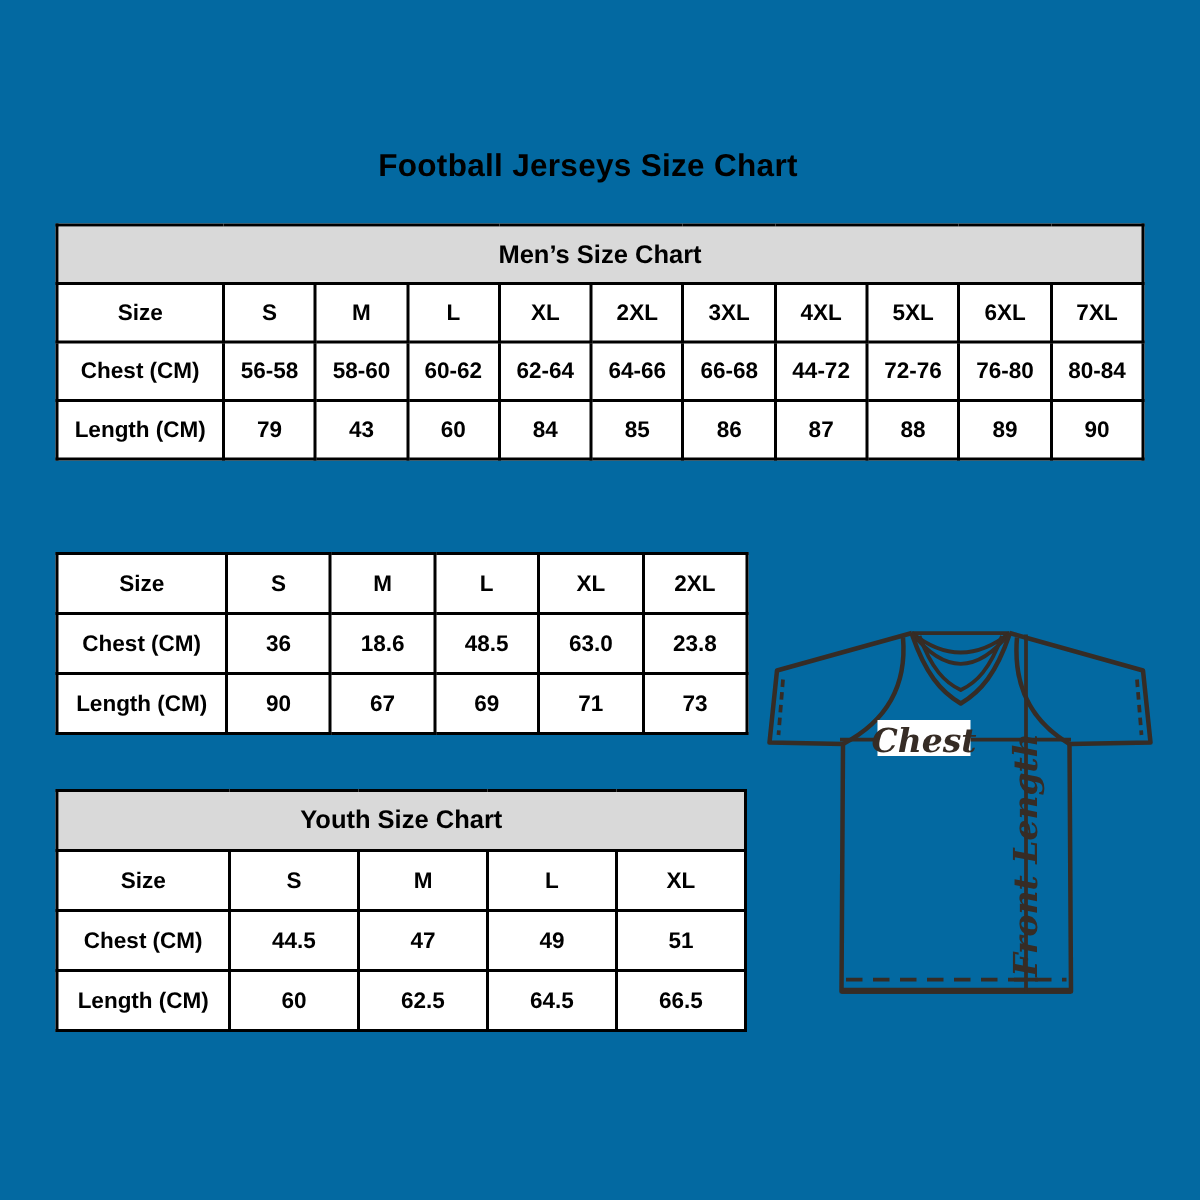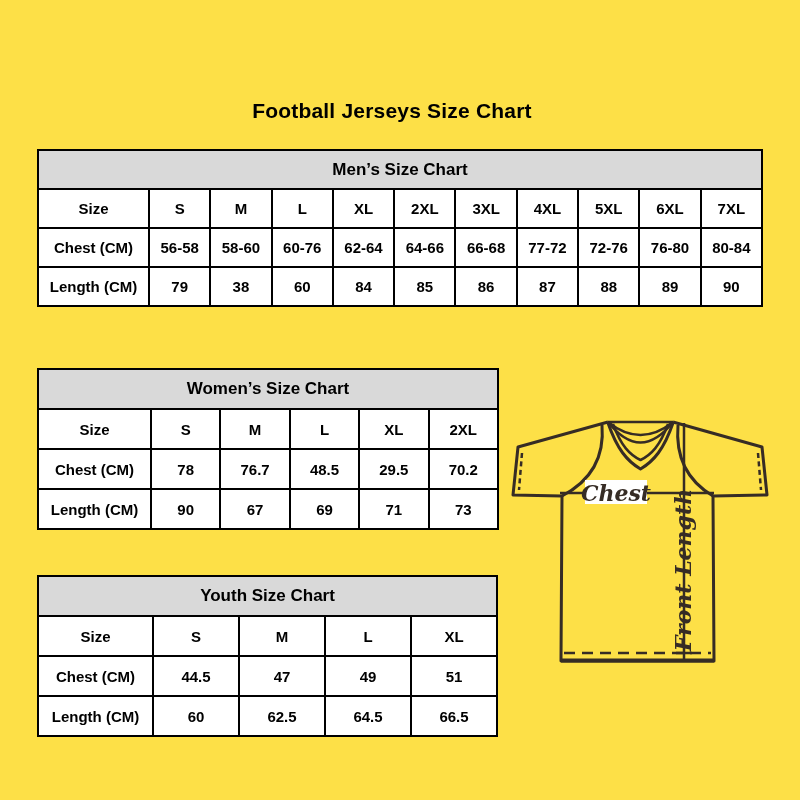--- a/index.html
+++ b/index.html
@@ -1,20 +1,20 @@
 <!DOCTYPE html>
 <html><head>
 <meta charset="utf-8">
 <style>
   html, body { margin: 0; padding: 0; background: #ffffff; }
   #page {
     position: relative;
     width: 800px;
     height: 800px;
-    background: #fde047;
+    background: #0369a1;
     font-family: "Liberation Sans", sans-serif;
     overflow: hidden;
   }
   .page-title {
     position: absolute;
     top: 99px;
     left: 0;
     width: 784px;
     text-align: center;
     font-size: 21px;
@@ -40,21 +40,21 @@
   }
   table.size-table td.ttl {
     background: #d9d9d9;
     font-size: 17px;
     margin-top: 31px;
   }
   #mens-table   { left: 37px; top: 149px; width: 726px; }
   #mens-table tr { height: 39px; }
   #womens-table { left: 37px; top: 368px; width: 462px; }
   #womens-table tr { height: 40px; }
-  #youth-table  { left: 37px; top: 575px; width: 461px; }
+  #youth-table  { left: 37px; top: 526px; width: 461px; }
   #youth-table tr { height: 40px; }
   #jersey-wrap {
     position: absolute;
     left: 505px;
     top: 408px;
     width: 270px;
     height: 265px;
   }
   .diagram-label {
     font-family: "DejaVu Serif", serif;
@@ -88,68 +88,65 @@
           <td>3XL</td>
           <td>4XL</td>
           <td>5XL</td>
           <td>6XL</td>
           <td>7XL</td>
         </tr>
         <tr>
           <td>Chest (CM)</td>
           <td>56-58</td>
           <td>58-60</td>
-          <td>60-76</td>
+          <td>60-62</td>
           <td>62-64</td>
           <td>64-66</td>
           <td>66-68</td>
-          <td>77-72</td>
+          <td>44-72</td>
           <td>72-76</td>
           <td>76-80</td>
           <td>80-84</td>
         </tr>
         <tr>
           <td>Length (CM)</td>
           <td>79</td>
-          <td>38</td>
+          <td>43</td>
           <td>60</td>
           <td>84</td>
           <td>85</td>
           <td>86</td>
           <td>87</td>
           <td>88</td>
           <td>89</td>
           <td>90</td>
         </tr>
       </tbody>
   </table>
 
   <table class="size-table" id="womens-table">
     <colgroup>
         <col style="width:113px">
       </colgroup>
     <tbody>
         <tr>
-          <td class="ttl" colspan="6">Women’s Size Chart</td>
-        </tr>
-        <tr>
           <td>Size</td>
           <td>S</td>
           <td>M</td>
           <td>L</td>
           <td>XL</td>
           <td>2XL</td>
         </tr>
         <tr>
           <td>Chest (CM)</td>
-          <td>78</td>
-          <td>76.7</td>
+          <td>36</td>
+          <td>18.6</td>
           <td>48.5</td>
-          <td>29.5</td>
-          <td>70.2</td>
+          <td>63.0</td>
+          <td>23.8</td>
         </tr>
         <tr>
           <td>Length (CM)</td>
           <td>90</td>
           <td>67</td>
           <td>69</td>
           <td>71</td>
           <td>73</td>
         </tr>
       </tbody>

